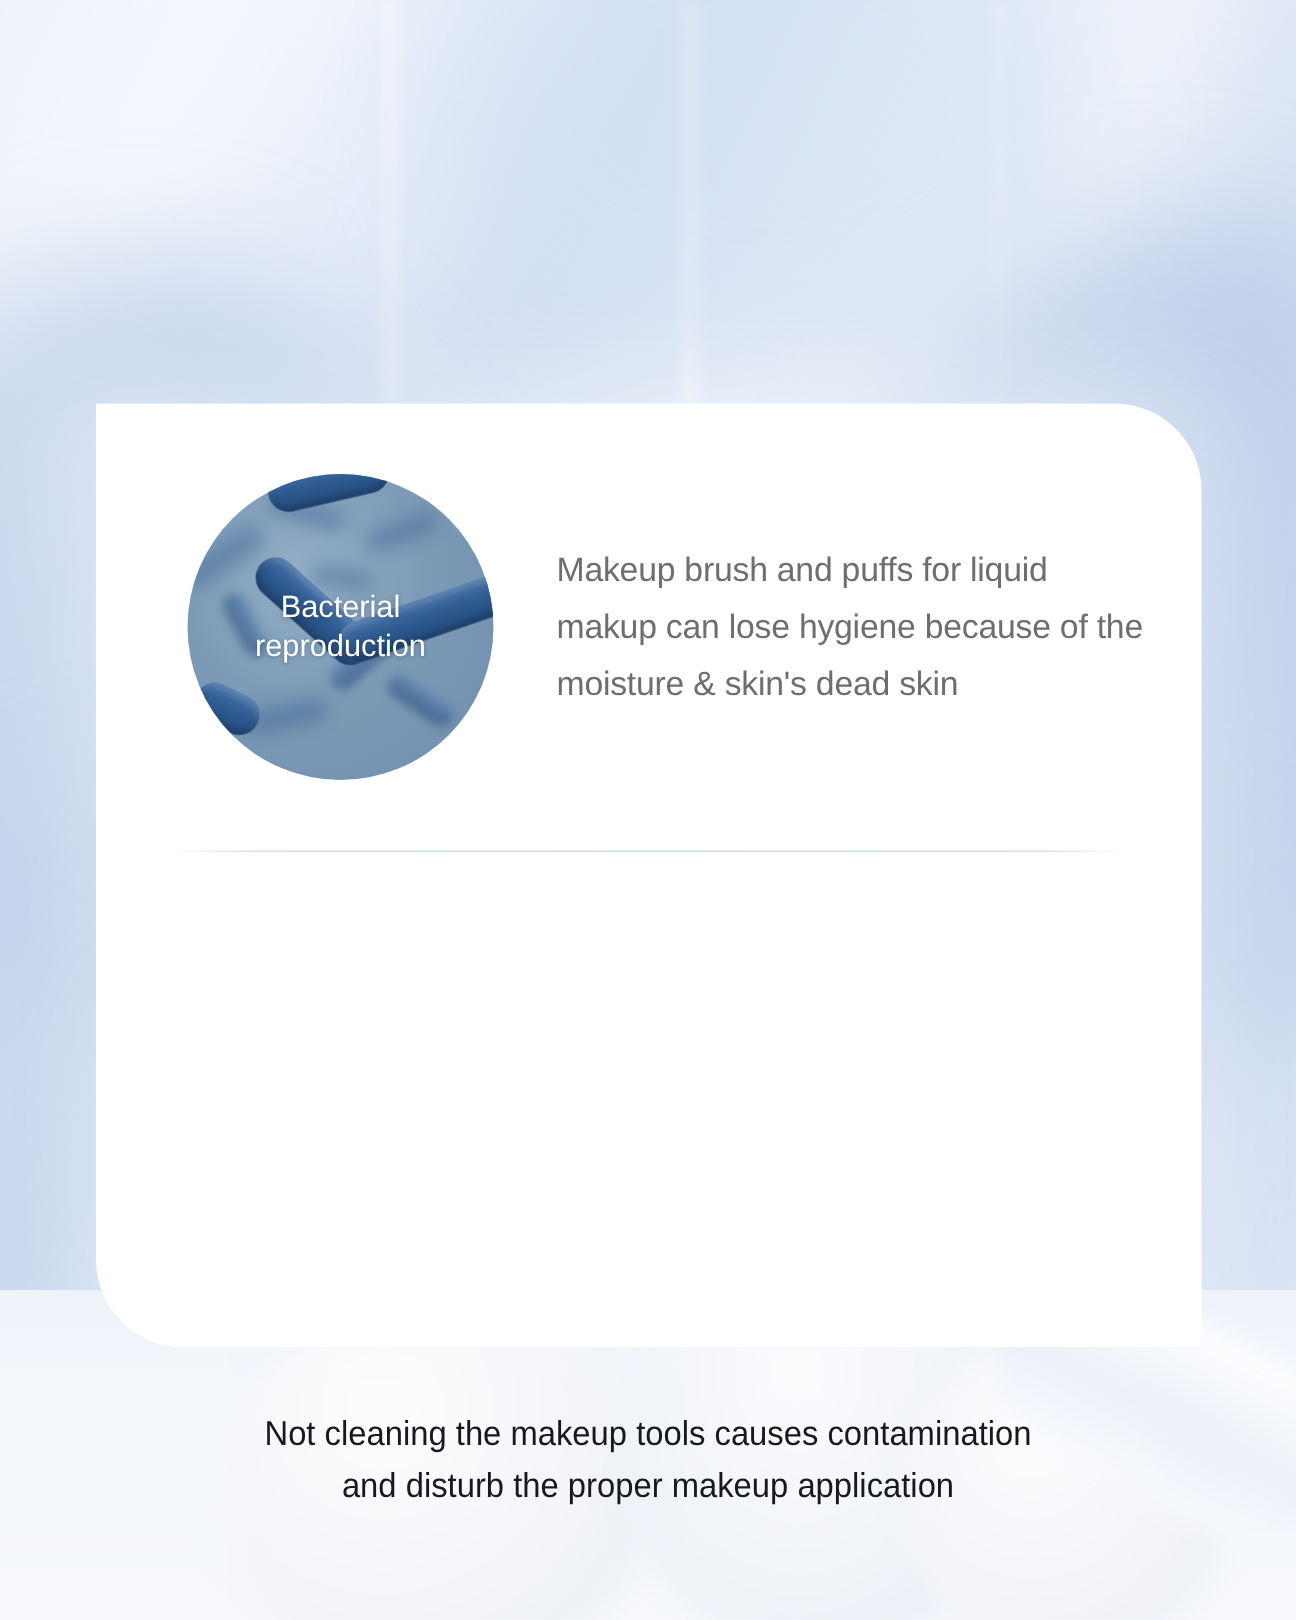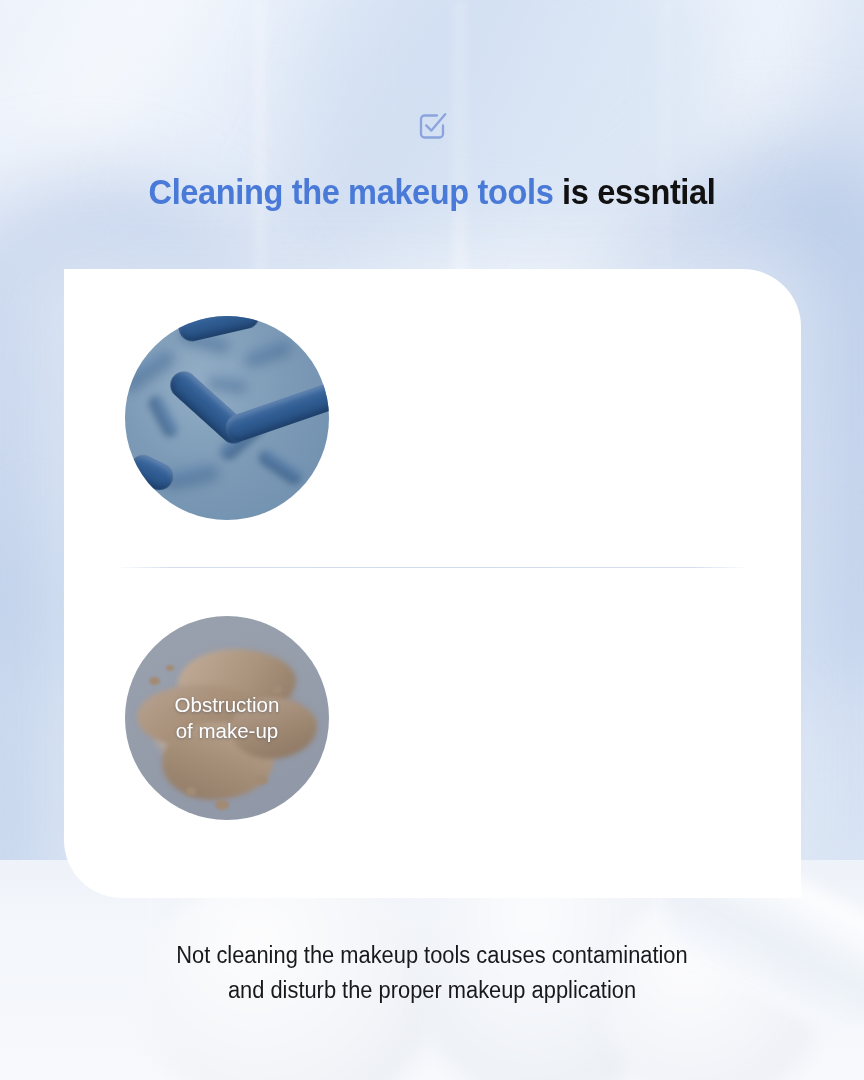--- a/index.html
+++ b/index.html
@@ -277,72 +277,49 @@
     <div class="seam"></div>
     <div class="brush p1"></div>
     <div class="brush p2"></div>
     <div class="brush p3"></div>
     <div class="brush handle"></div>
   </div>
 </div>
 
 <div class="page">
 
-  <div class="header">
-    <span class="check-icon">
-      <svg width="38" height="38" viewBox="0 0 38 38" fill="none">
-        <path d="M30 19.5 V28 a3.5 3.5 0 0 1 -3.5 3.5 H11.5 A3.5 3.5 0 0 1 8 28 V13 a3.5 3.5 0 0 1 3.5 -3.5 H24" stroke="#8ba4dd" stroke-width="2.3" stroke-linecap="round" stroke-linejoin="round"></path>
-        <path d="M13.2 19.4 L18.4 24.6 L32.2 8.2" stroke="#8ba4dd" stroke-width="2.3" stroke-linecap="round" stroke-linejoin="round"></path>
-      </svg>
-    </span>
-
-    <h1 class="headline"><span class="hl-blue">Cleaning the makeup tools</span><span class="hl-black"> is essntial</span></h1>
-  </div>
 
   <div class="card">
 
     <div class="row r1">
       <div class="thumb bacteria">
 
         <div class="rod vsoft" style="left:-4%;  top:22%; width:30%; height:9%;  transform:rotate(-34deg);"></div>
         <div class="rod vsoft" style="left:26%;  top:8%;  width:26%; height:8%;  transform:rotate(16deg);"></div>
         <div class="rod vsoft" style="left:58%;  top:14%; width:24%; height:8%;  transform:rotate(-20deg);"></div>
         <div class="rod soft" style="left:8%;   top:45%; width:22%; height:8%;  transform:rotate(62deg);"></div>
         <div class="rod soft" style="left:44%;  top:56%; width:26%; height:9%;  transform:rotate(-42deg);"></div>
         <div class="rod vsoft" style="left:18%;  top:74%; width:28%; height:9%;  transform:rotate(-12deg);"></div>
         <div class="rod soft" style="left:64%;  top:70%; width:24%; height:8%;  transform:rotate(34deg);"></div>
         <div class="rod vsoft" style="left:40%;  top:30%; width:20%; height:7%;  transform:rotate(8deg);"></div>
 
         <div class="rod sharp" style="left:26%;  top:-4%; width:40%; height:13%; transform:rotate(-13deg);"></div>
         <div class="rod sharp" style="left:18%;  top:38%; width:46%; height:13%; transform:rotate(42deg);"></div>
         <div class="rod sharp" style="left:48%;  top:40%; width:62%; height:13%; transform:rotate(-19deg);"></div>
         <div class="rod sharp" style="left:2%;   top:70%; width:22%; height:13%; transform:rotate(26deg);"></div>
 
+        <div class="caption"><span>Bacterial</span><br><span>reproduction</span></div>
       </div>
 
+      <p class="body-text">Makeup brush and puffs for liquid makup can lose hygiene because of the moisture &amp; skin's dead skin</p>
     </div>
 
     <div class="divider"></div>
 
     <div class="row r2">
-      <div class="thumb powder">
-        <div class="pw smear"></div>
-        <div class="pw b"></div>
-        <div class="pw a"></div>
-        <div class="pw c"></div>
-        <div class="pw d"></div>
-        <div class="pw spk" style="left:12%; top:30%; width:5%;  height:4%;"></div>
-        <div class="pw spk" style="left:20%; top:24%; width:4%;  height:3%;"></div>
-        <div class="pw spk" style="left:72%; top:34%; width:5%;  height:4%;"></div>
-        <div class="pw spk" style="left:64%; top:78%; width:6%;  height:5%;"></div>
-        <div class="pw spk" style="left:30%; top:84%; width:5%;  height:4%;"></div>
-        <div class="pw spk" style="left:44%; top:90%; width:7%;  height:5%;"></div>
-
-        <div class="caption"><span>Obstruction</span><br><span>of make-up</span></div>
-      </div>
 
     </div>
   </div>
 
   <div class="footer">
     <div>Not cleaning the makeup tools causes contamination</div>
     <div>and disturb the proper makeup application</div>
   </div>
 </div>
 

